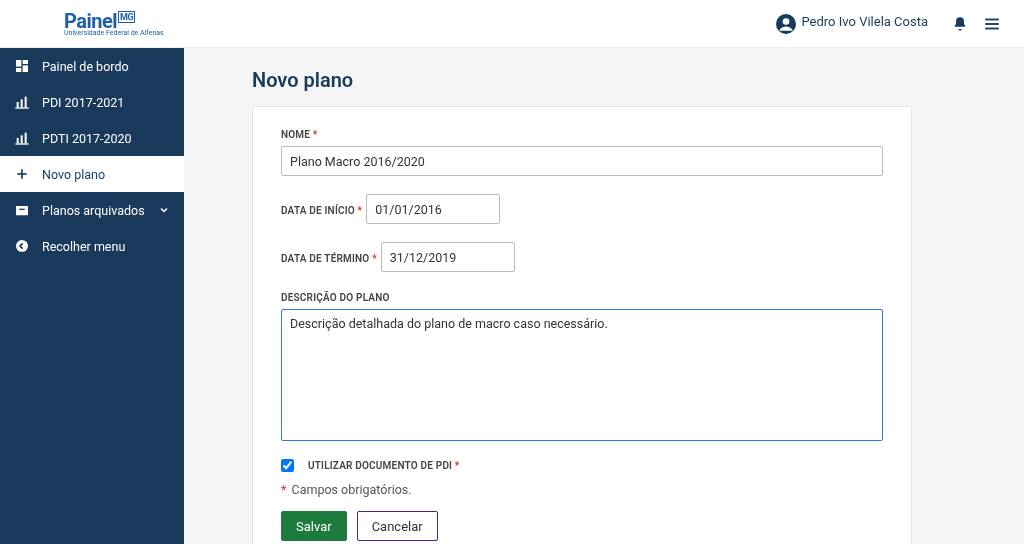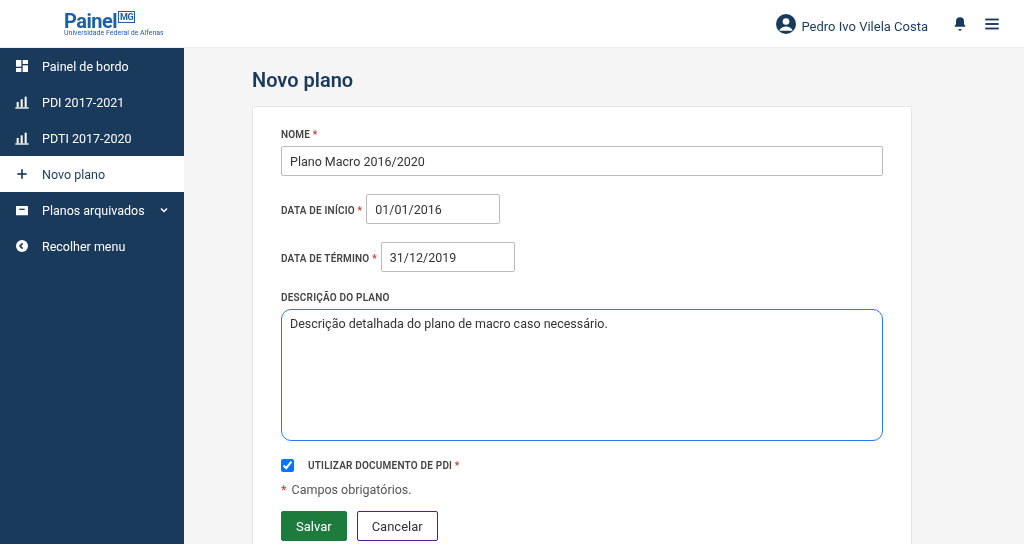--- a/index.html
+++ b/index.html
@@ -2,42 +2,42 @@
 <html><head>
 <meta charset="utf-8">
 <style>
   * { box-sizing: border-box; margin: 0; padding: 0; font-family: -apple-system, BlinkMacSystemFont, "Segoe UI", Roboto, Arial, sans-serif; }
   body { background: #f5f5f5; width: 1024px; height: 544px; overflow: hidden; }
 
   .header { height: 48px; background: #fff; display: flex; align-items: center; padding: 0 16px 0 64px; border-bottom: 1px solid #eee; }
   .logo { color: #1e5fa8; font-size: 20px; font-weight: 700; letter-spacing: -0.5px; line-height: 1; }
   .logo-sub { color: #1e5fa8; font-size: 7px; display:block; margin-top:-2px; font-weight:400;}
   .header-spacer { flex: 1; }
-  .user { display: flex; align-items: flex-end; gap: 6px; color: #1a3a5c; font-size: 13px; cursor: pointer; margin-right: 16px; }
+  .user { display: flex; align-items: flex-start; gap: 6px; color: #1a3a5c; font-size: 13px; cursor: pointer; margin-right: 16px; }
   .icon-btn { width: 32px; height: 32px; display: flex; align-items: center; justify-content: center; cursor: pointer; color: #1a3a5c; }
 
   .body { display: flex; height: calc(544px - 48px); }
 
   .sidebar { width: 184px; background: #1a3a5c; color: #fff; display: flex; flex-direction: column; font-size: 12.5px; }
   .side-item { display: flex; align-items: center; gap: 12px; padding: 10px 14px; cursor: pointer; color: #fff; }
   .side-item .ico { width: 16px; height: 16px; display:flex; align-items:center; justify-content:center; flex-shrink:0; }
   .side-item.active { background: #fff; color: #1a3a5c; }
   .side-item.active svg { color: #1a3a5c; }
   .side-chevron { margin-left: auto; }
 
   .main { flex: 1; padding: 20px 40px; overflow:auto; }
   .page-title { color: #1a3a5c; font-size: 20px; font-weight: 600; margin-bottom: 14px; margin-left: 28px; }
   .card { background: #fff; border: 1px solid #e5e5e5; border-radius: 2px; width: 660px; margin-left: 28px; padding: 16px 28px 20px; }
 
   .field { margin-bottom: 14px; }
   .lbl { font-size: 10px; font-weight: 600; color: #444; letter-spacing: 0.2px; text-transform: uppercase; }
   .req { color: #c0392b; }
   .input { width: 100%; height: 30px; border: 1px solid #bbb; border-radius: 2px; padding: 0 8px; font-size: 12.5px; color: #333; margin-top: 4px; }
   .input.small { width: 134px; }
-  .textarea { width: 100%; height: 132px; border: 1px solid #2c7be5; border-radius: 10px; padding: 6px 8px; font-size: 12.5px; color: #333; resize: none; margin-top: 4px; }
+  .textarea { width: 100%; height: 132px; border: 1px solid #2c7be5; border-radius: 2px; padding: 6px 8px; font-size: 12.5px; color: #333; resize: none; margin-top: 4px; }
 
   .check-row { display: flex; align-items: center; gap: 14px; margin: 10px 0; }
   .check-row input { width: 13px; height: 13px;}
   .check-lbl { font-size: 10px; font-weight:600; color:#444; letter-spacing:0.2px;}
   .mandatory-note { font-size: 12.5px; color: #555; margin: 6px 0 14px; }
   .mandatory-note .req { margin-right: 2px; }
 
   .btn-row { display: flex; gap: 10px; }
   .btn { height: 30px; padding: 4px 14px; font-size: 13px; border-radius: 2px; cursor: pointer; }
   .btn-primary { background: #1e7b3e; color: #fff; border: 1px solid #1e7b3e; }

